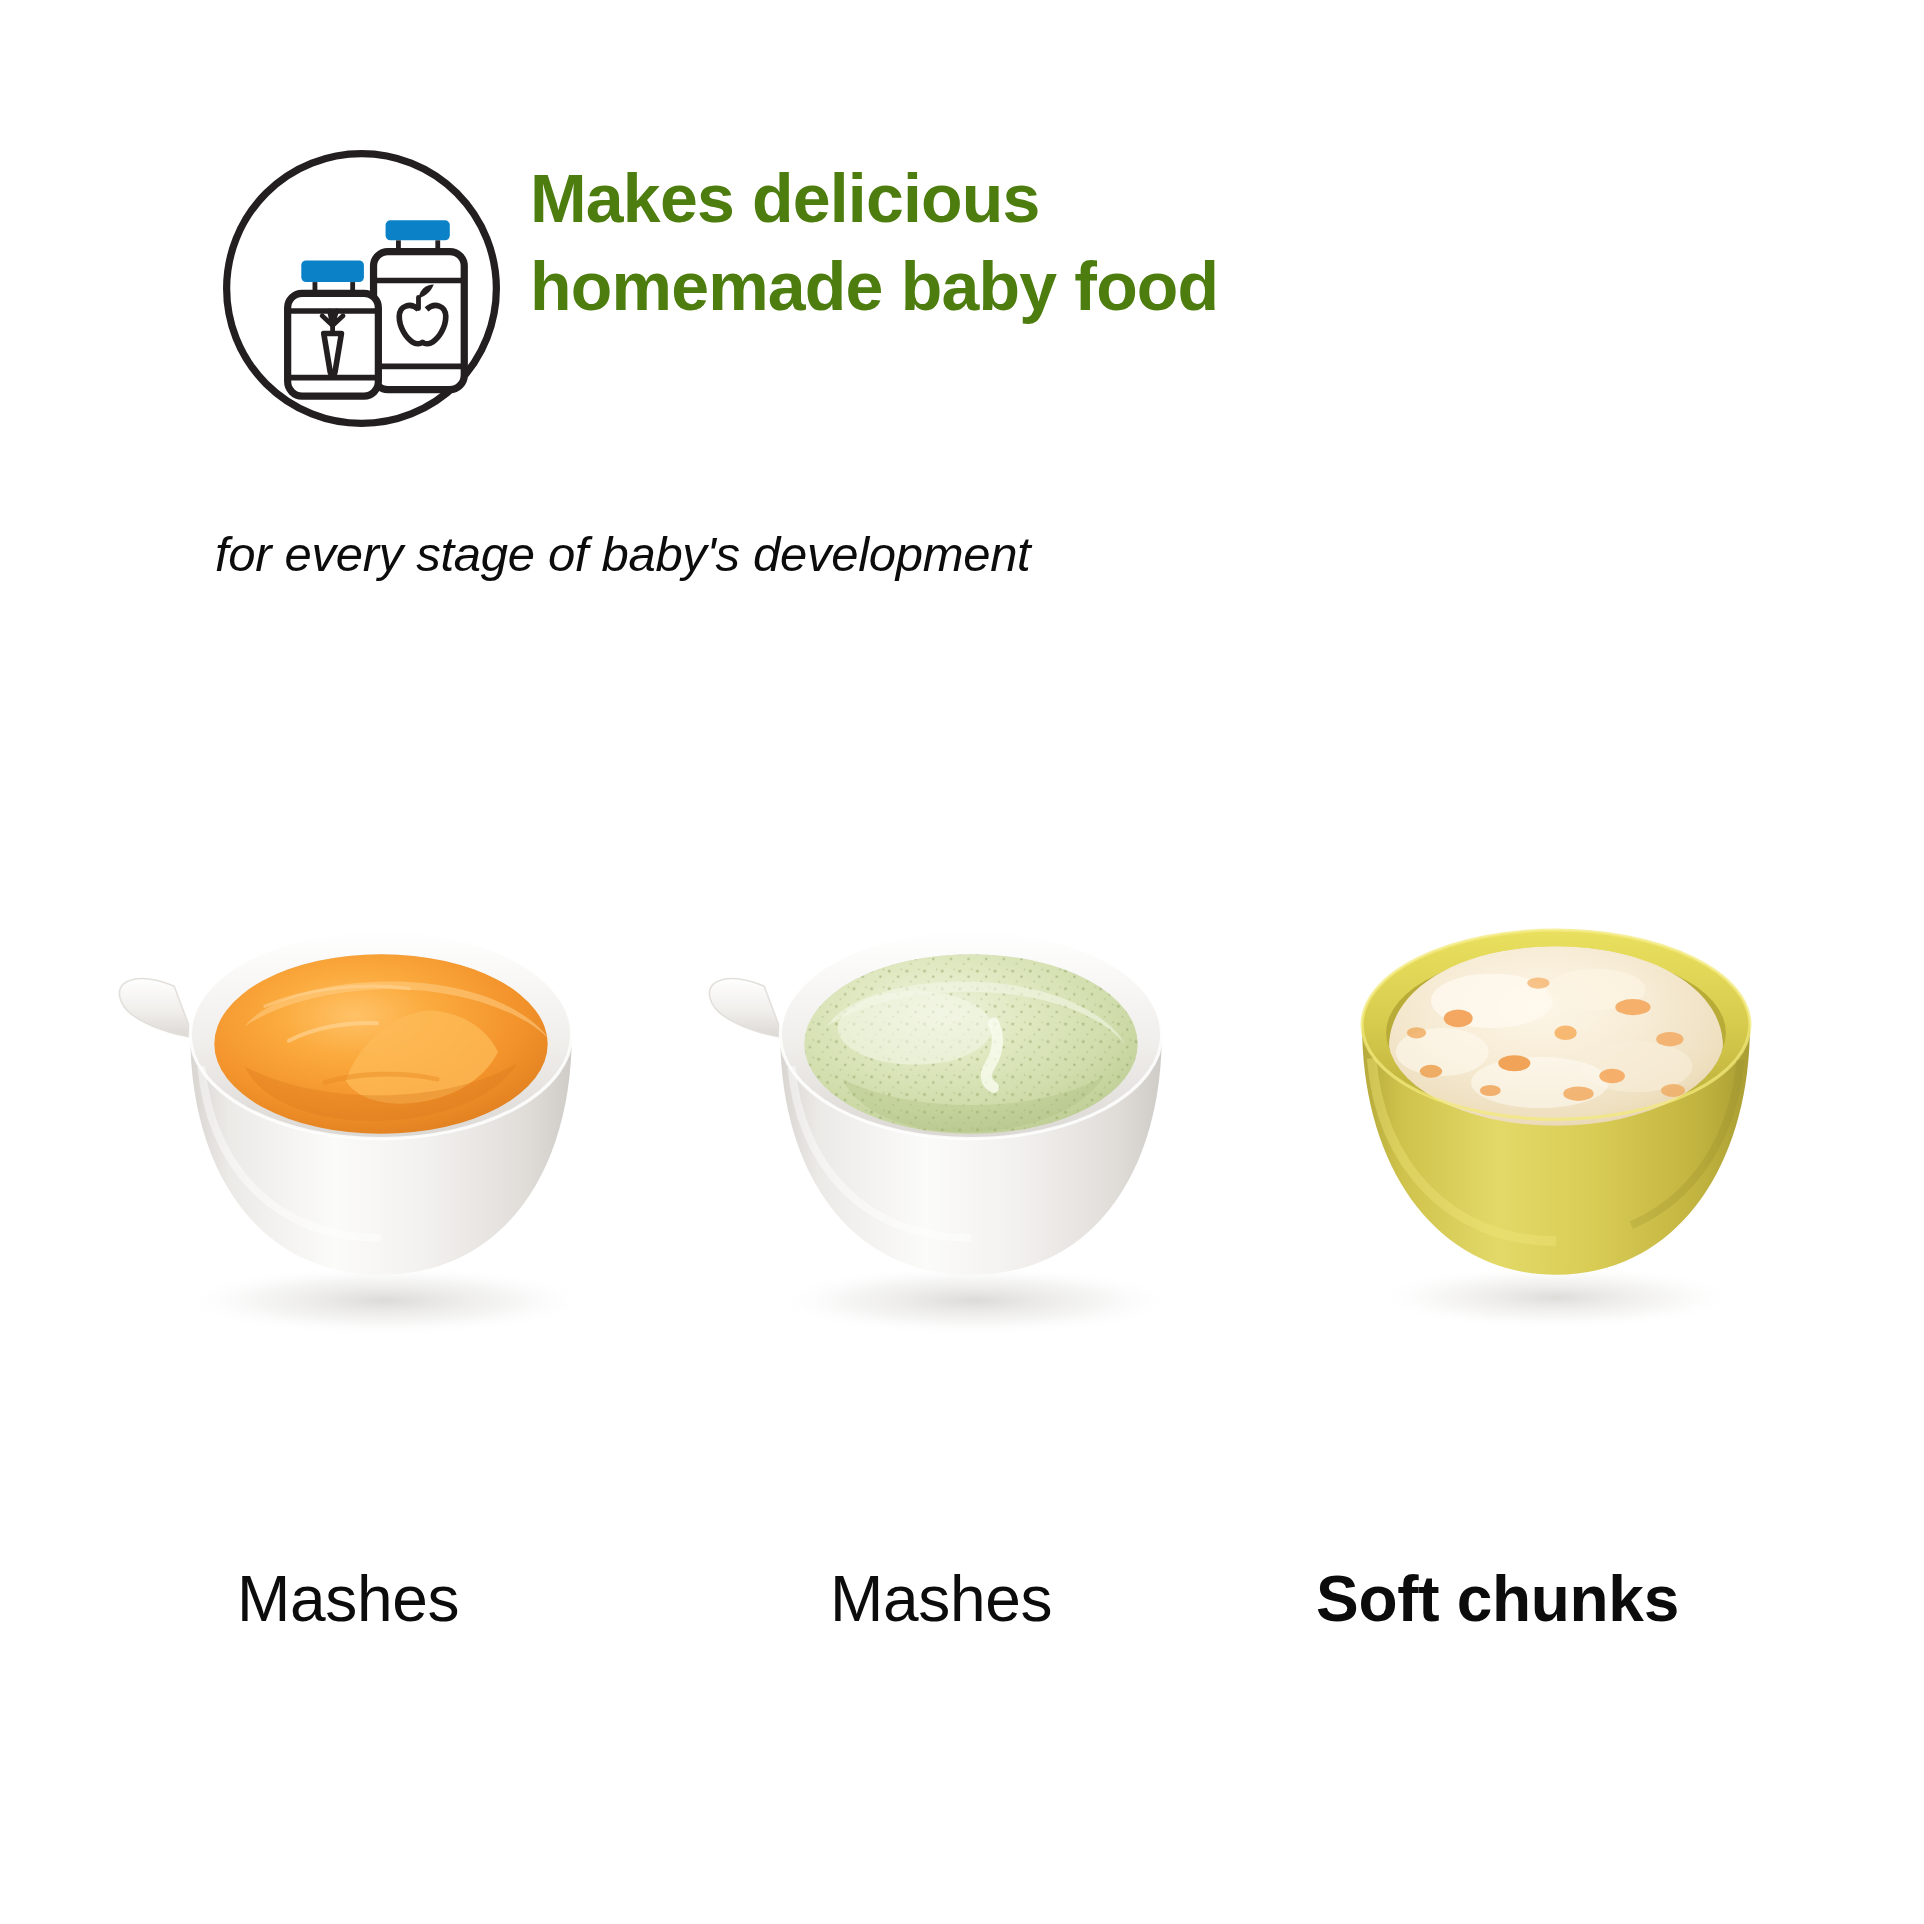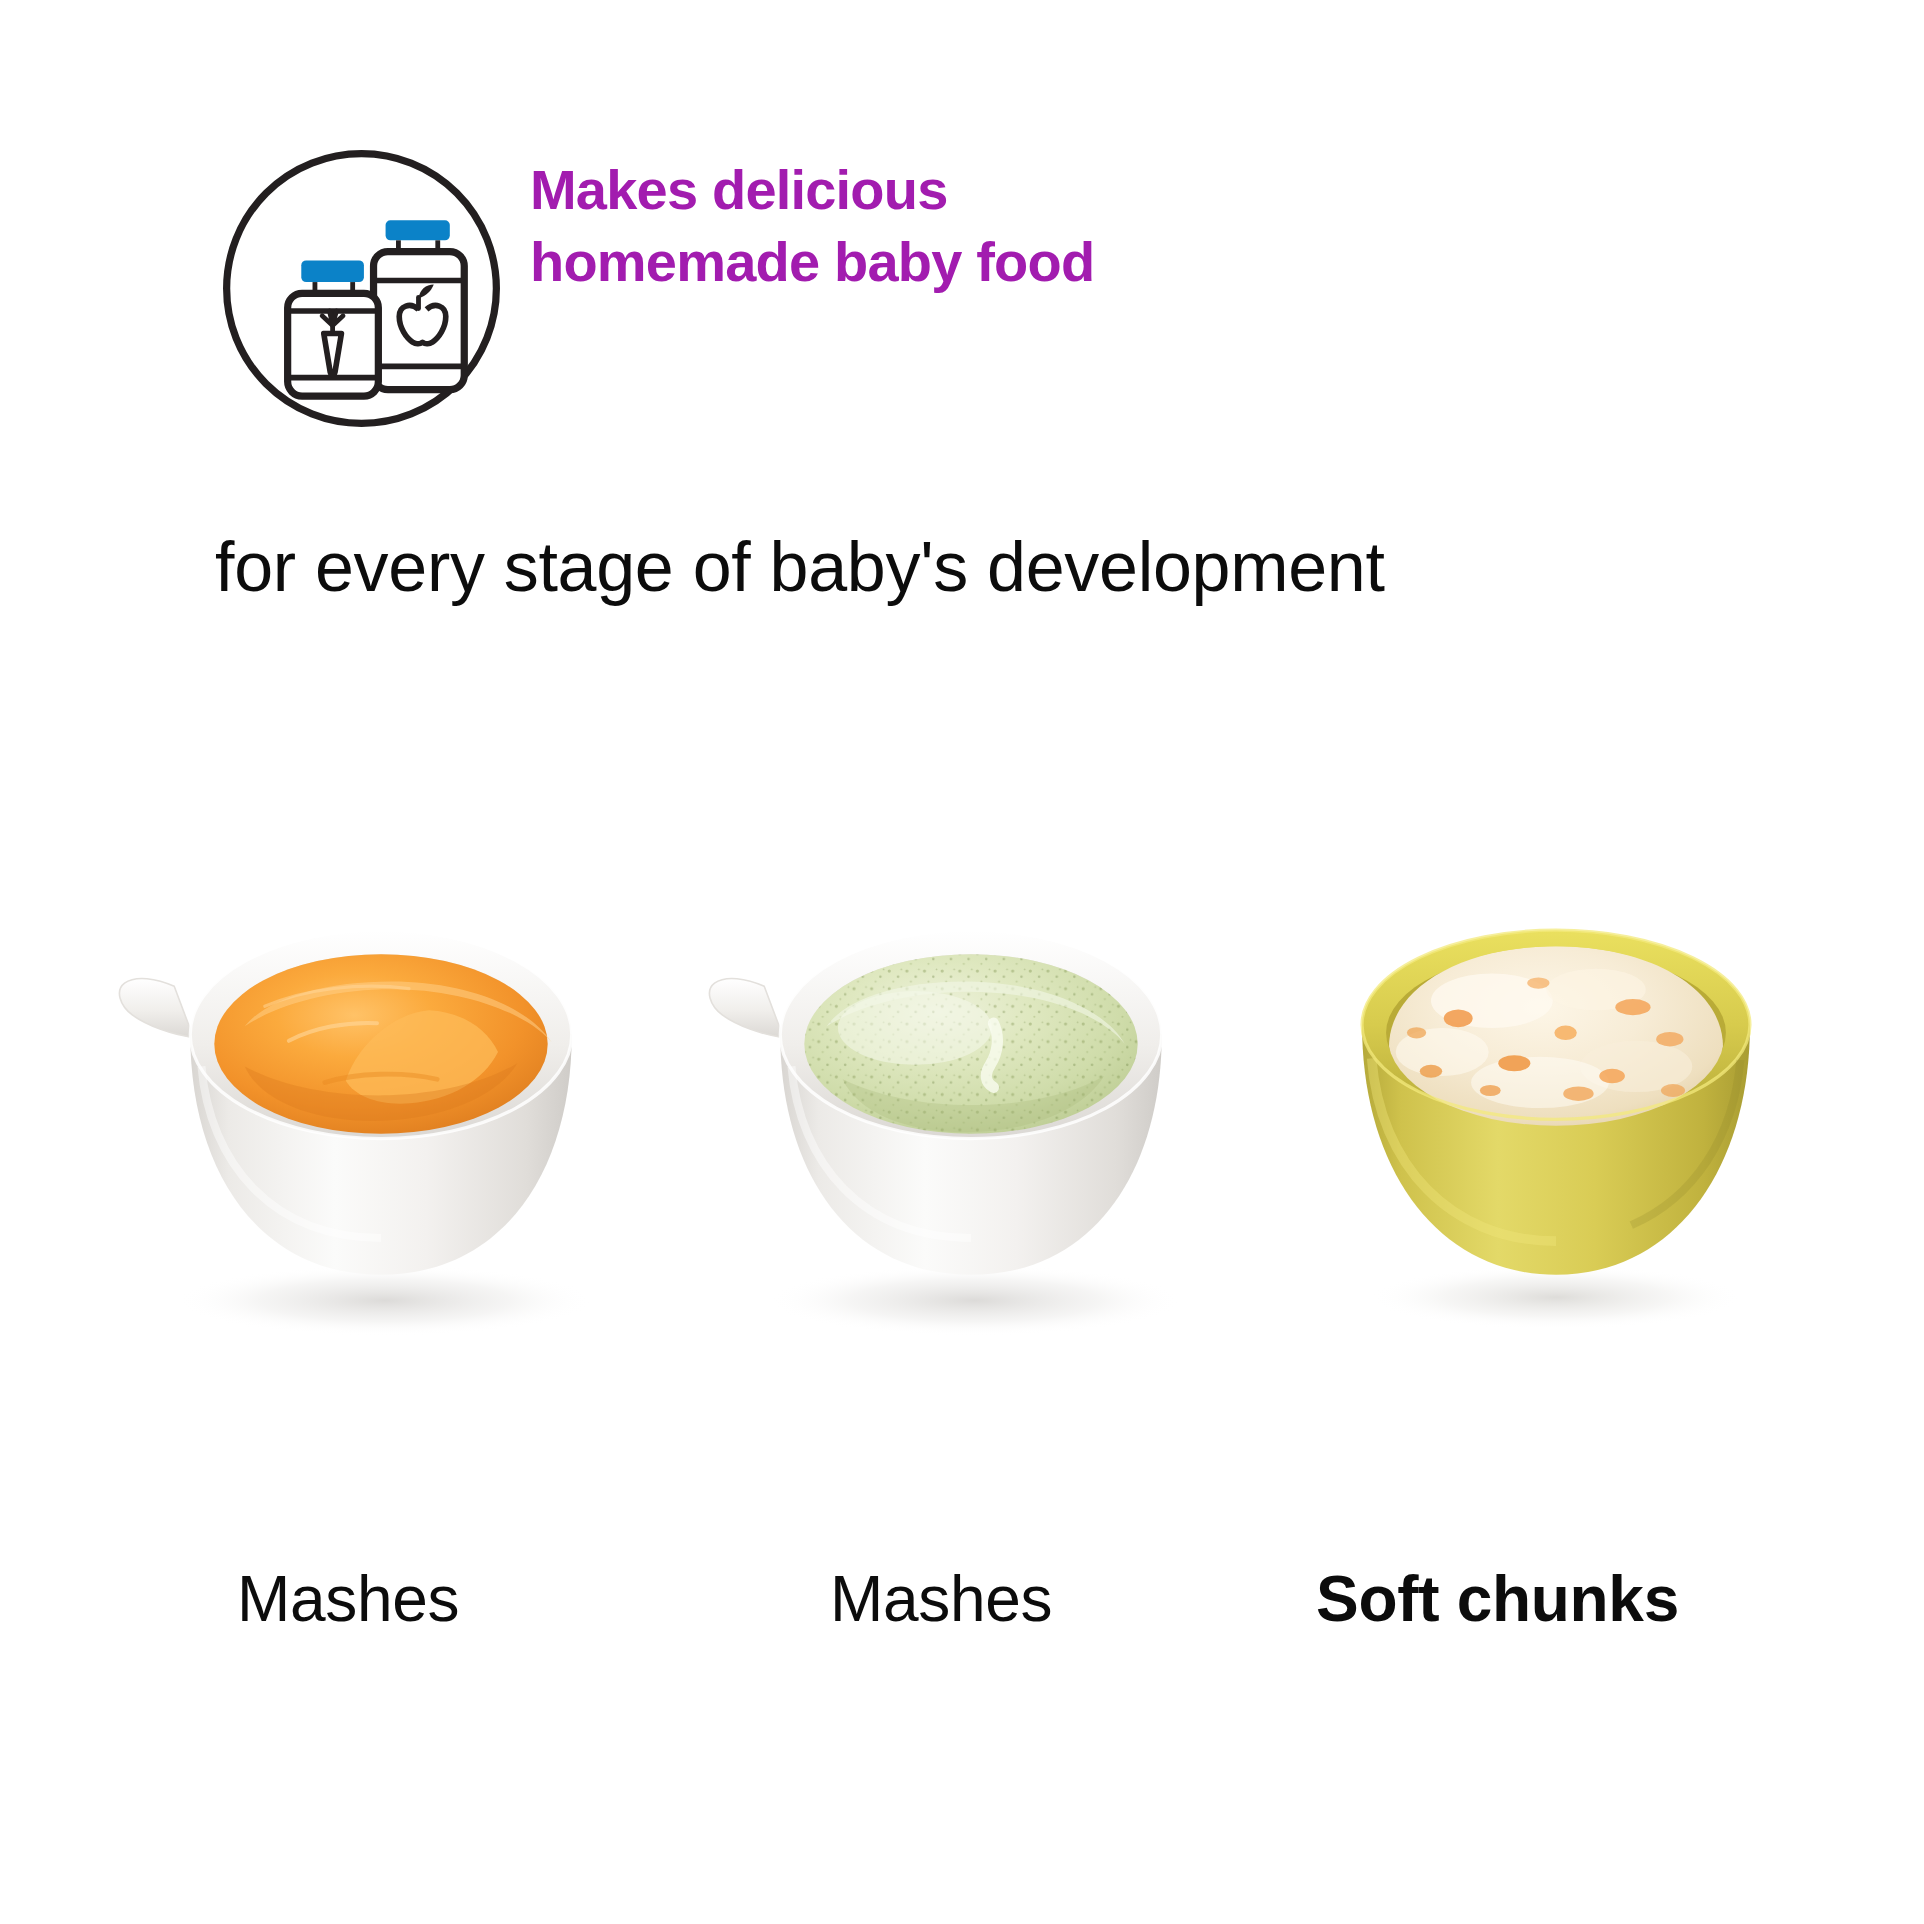--- a/index.html
+++ b/index.html
@@ -40,38 +40,39 @@
     height: 289px;
     flex: 0 0 289px;
     display: block;
   }
 
   .headline {
     margin: 0;
     padding: 0;
     margin-left: 24px;
     margin-top: 9.6px;
-    font-size: 56px;
+    font-size: 68px;
     line-height: 1.30;
     font-weight: 700;
     letter-spacing: -0.8px;
-    color: #a21caf;
+    color: #4d7c0f;
     white-space: pre-line;
   }
 
   .subtitle {
     position: absolute;
     left: 215px;
     top: 525px;
-    font-size: 70px;
+    font-size: 49px;
     line-height: 1.2;
     font-weight: 400;
     letter-spacing: -0.3px;
     color: #0c0c0c;
     white-space: nowrap;
+    font-style: italic;
   }
 
   
   .bowls-row {
     position: absolute;
     left: 0;
     top: 826px;
     width: 1925px;
     height: 545px;
   }

